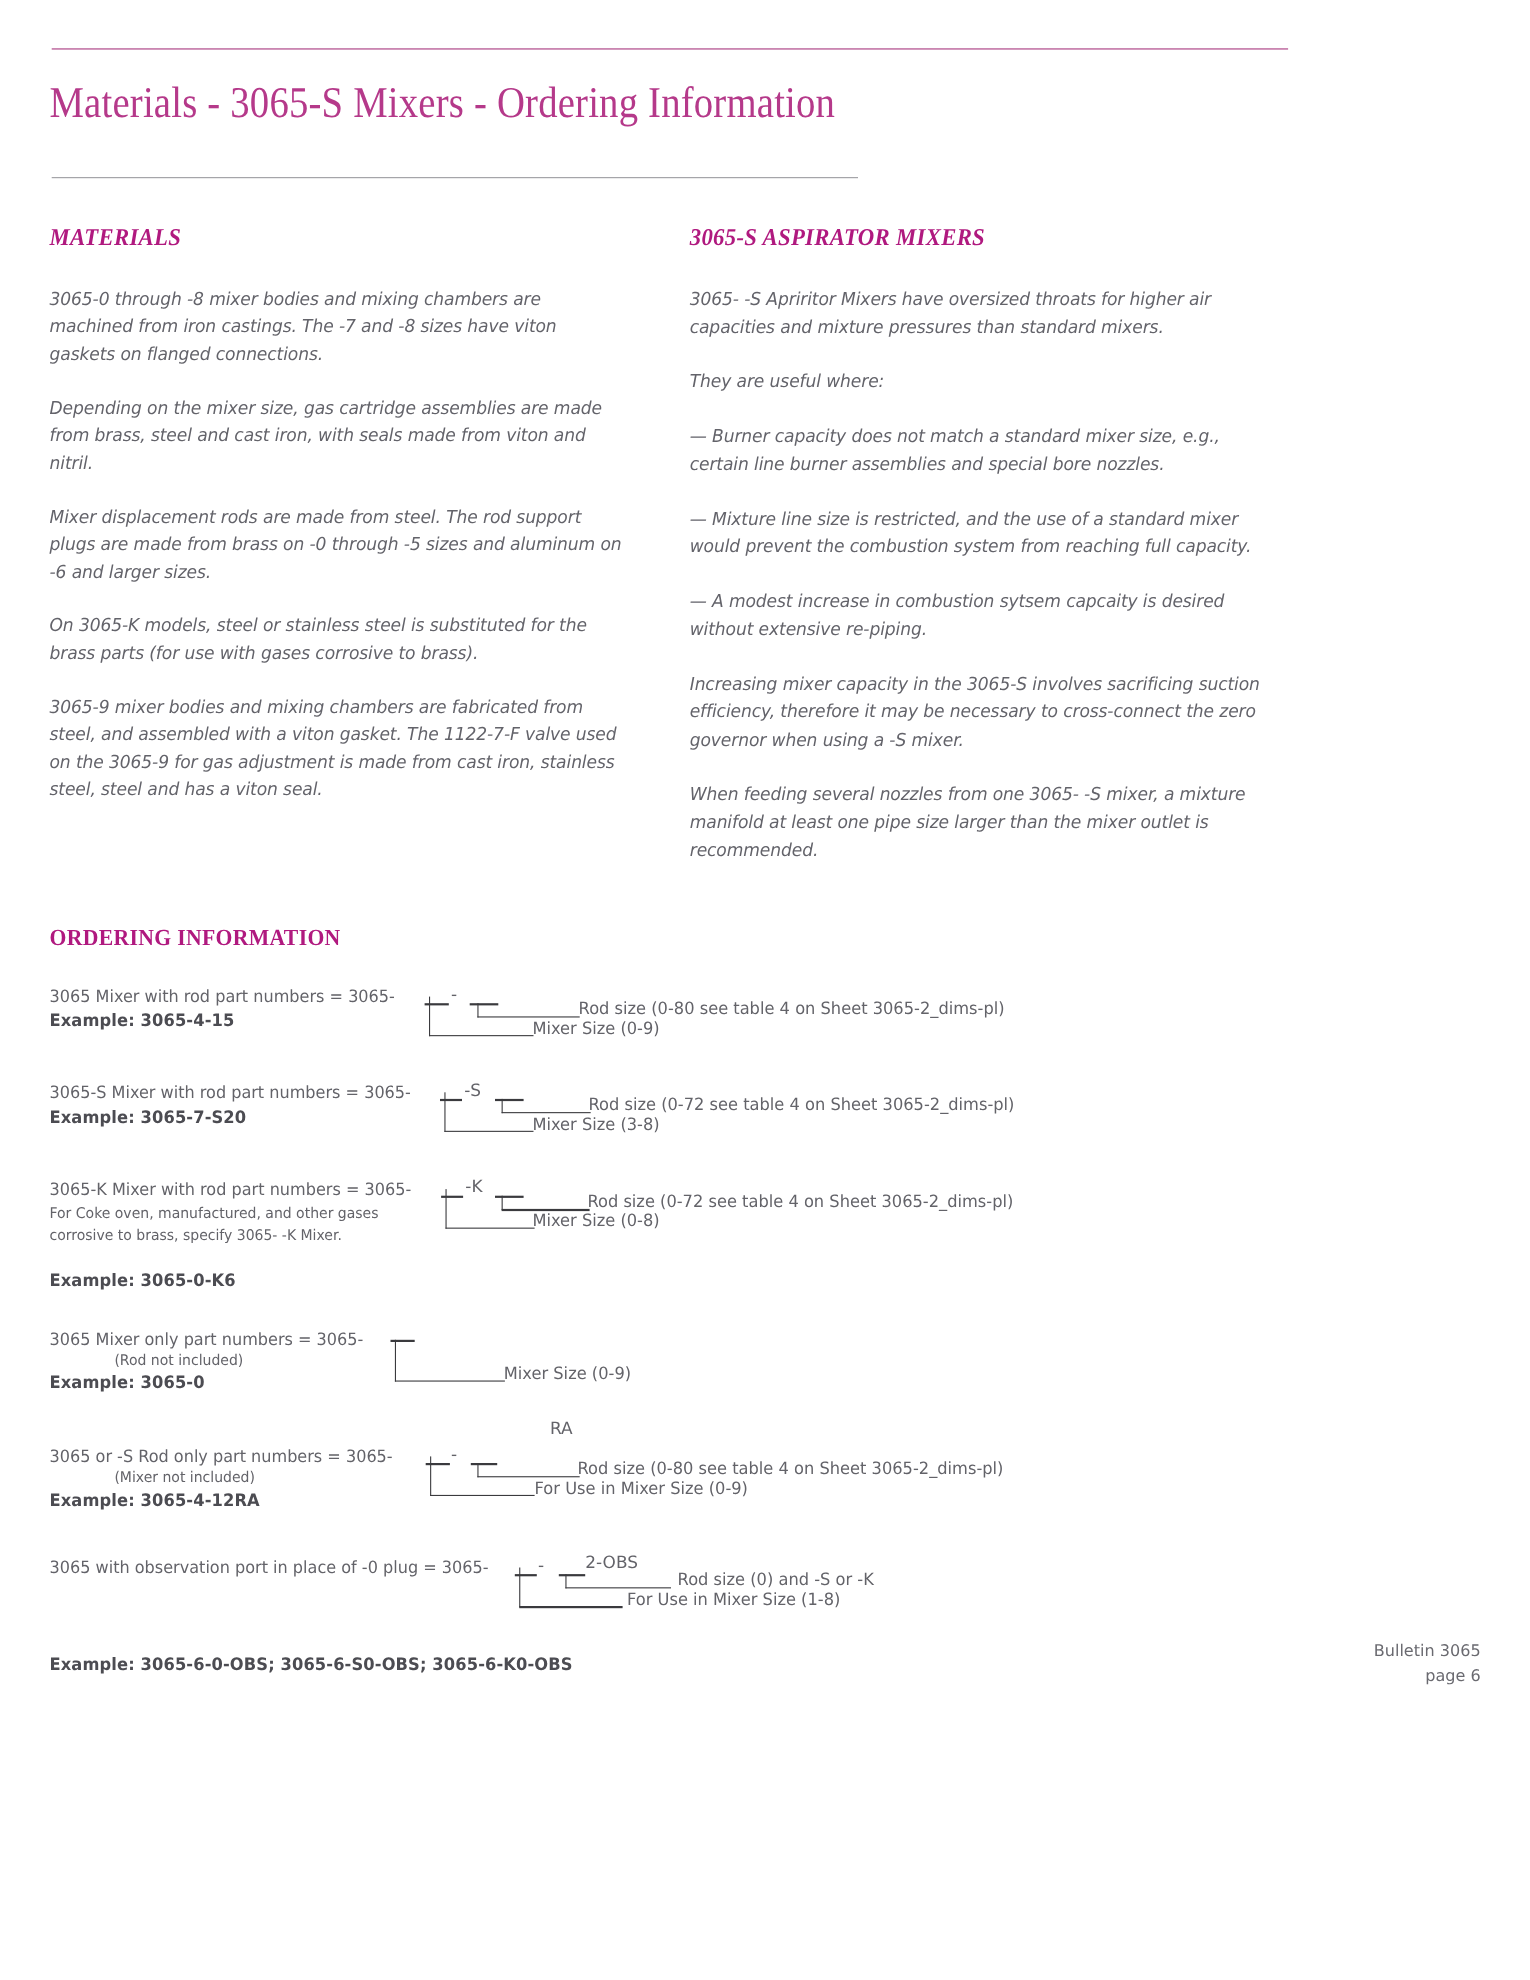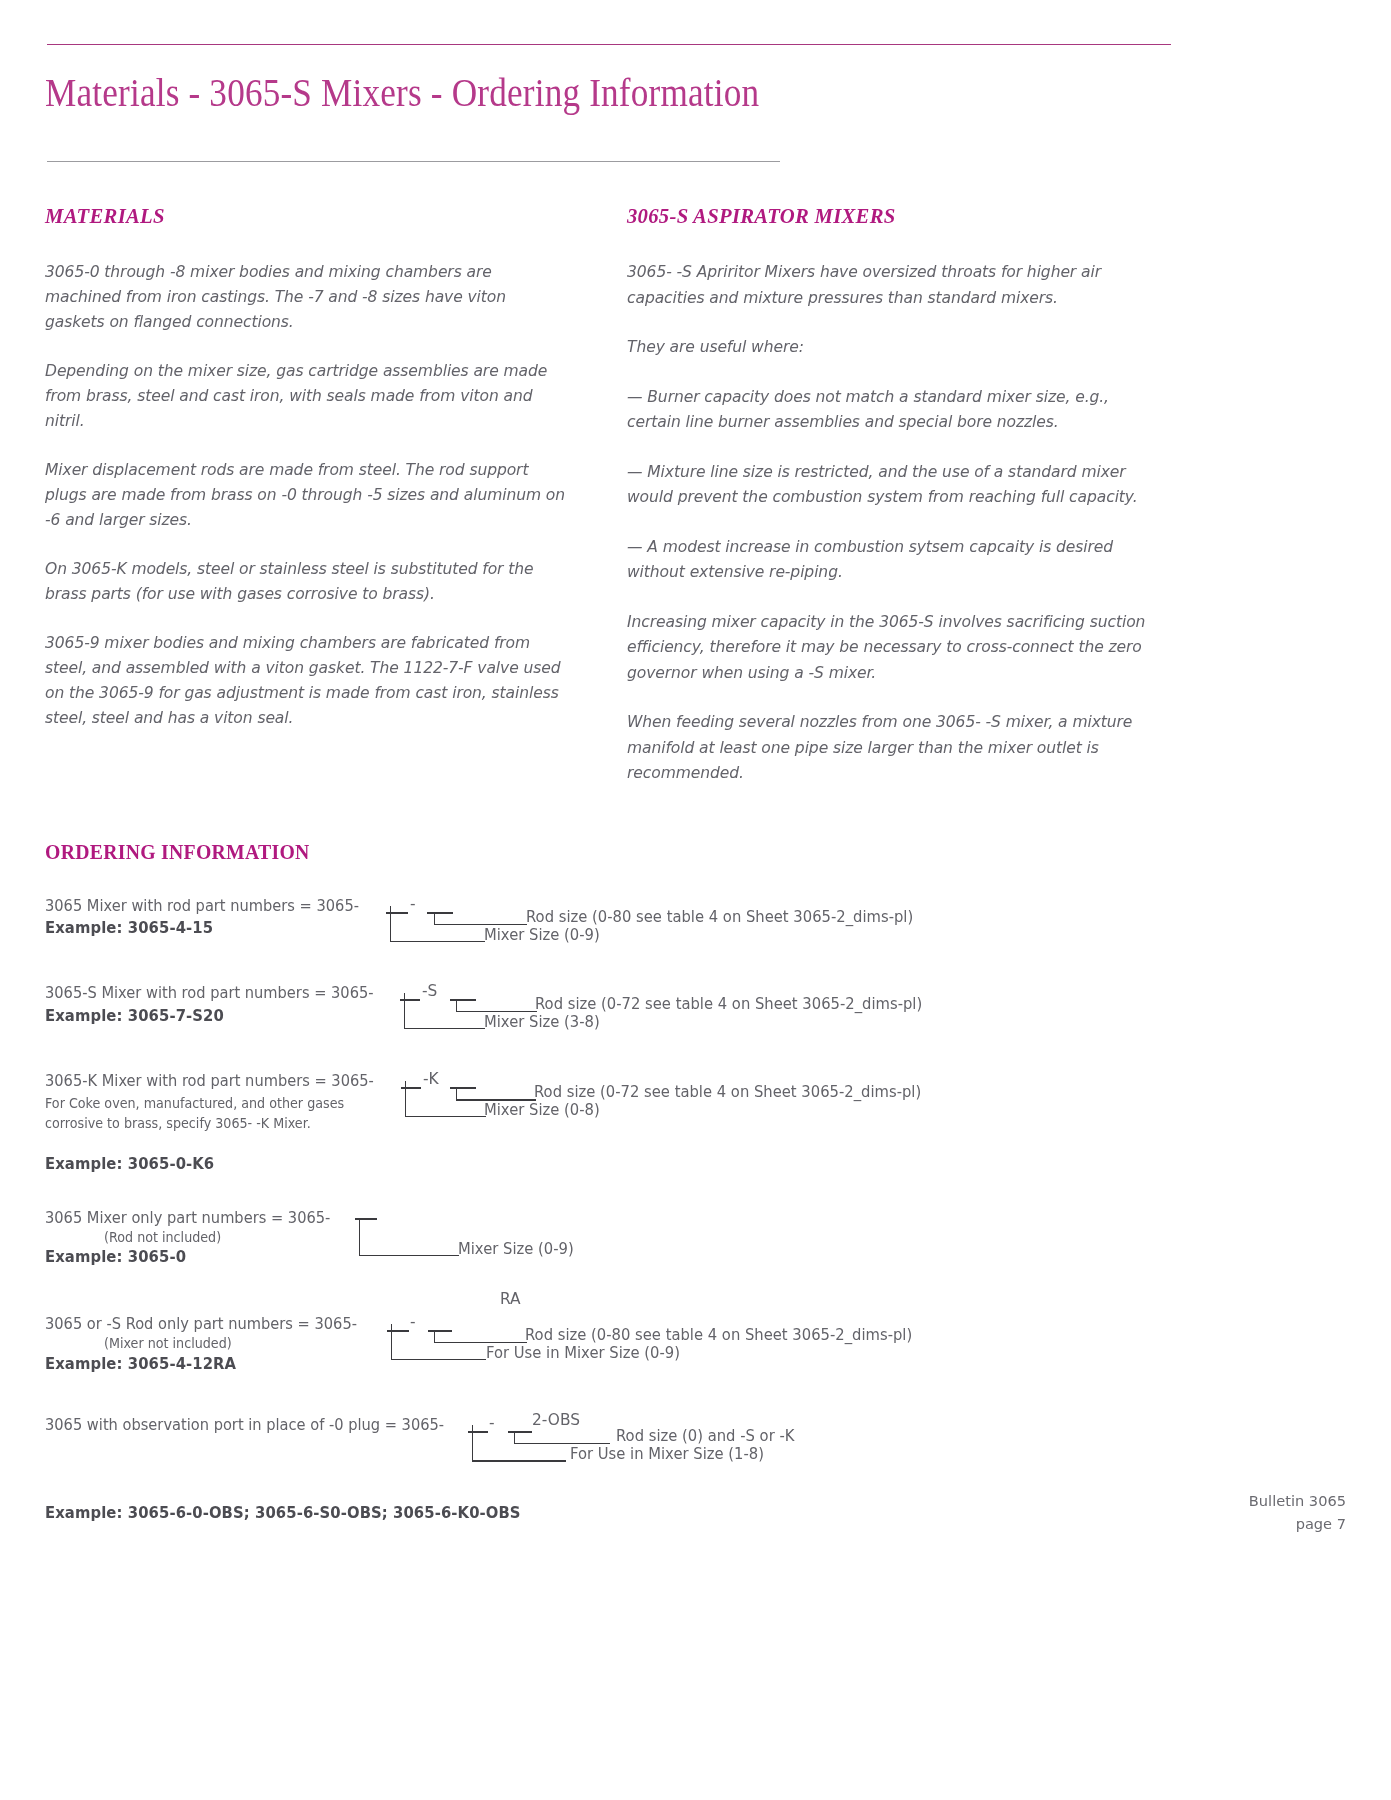--- a/index.html
+++ b/index.html
@@ -272,15 +272,15 @@
     <div class="ln-v" style="left:514px; top:1431px; height:13px;"></div>
     <div class="ln-h" style="left:514px; top:1443px; width:96px;"></div>
     <div class="leader-label" style="left:616px; top:1427px;">Rod size (0) and -S or -K</div>
     <div class="ln-v" style="left:472px; top:1425px; height:36px;"></div>
     <div class="ln-h thick" style="left:472px; top:1460px; width:94px;"></div>
     <div class="leader-label" style="left:570px; top:1445px;">For Use in Mixer Size (1-8)</div>
     <div class="blk-example" style="top:1504px;">Example: 3065-6-0-OBS; 3065-6-S0-OBS; 3065-6-K0-OBS</div>
   </div>
 
   <div class="footer footer-line1">Bulletin 3065</div>
-  <div class="footer footer-line2">page 7</div>
+  <div class="footer footer-line2">page 6</div>
 
 </div>
 
 </body></html>

